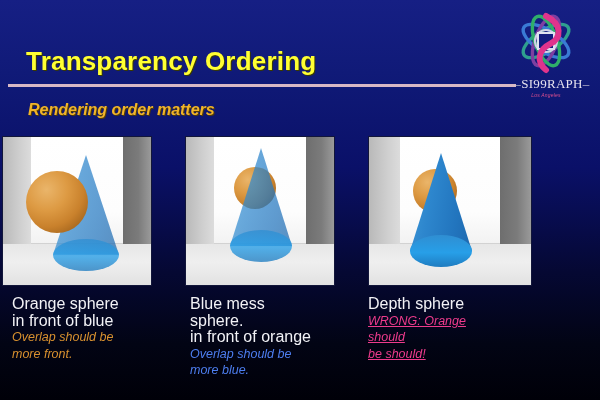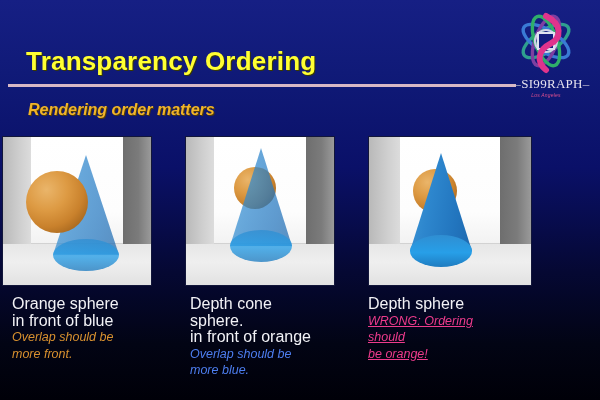--- a/index.html
+++ b/index.html
@@ -197,27 +197,27 @@
   </div>
 
   <div class="caption" id="caption-1">
     <div class="cap-line">Orange sphere</div>
     <div class="cap-line">in front of blue</div>
     <div class="cap-note note-orange">Overlap should be</div>
     <div class="cap-note note-orange">more front.</div>
   </div>
 
   <div class="caption" id="caption-2">
-    <div class="cap-line">Depth cone</div>
+    <div class="cap-line">Blue mess</div>
     <div class="cap-line">sphere.</div>
     <div class="cap-line">in front of orange</div>
     <div class="cap-note note-blue">Overlap should be</div>
     <div class="cap-note note-blue">more blue.</div>
   </div>
 
   <div class="caption" id="caption-3">
     <div class="cap-line">Depth sphere</div>
-    <div class="cap-note note-pink">WRONG:  Ordering</div>
+    <div class="cap-note note-pink">WRONG:  Orange</div>
     <div class="cap-note note-pink">should</div>
-    <div class="cap-note note-pink">be orange!</div>
+    <div class="cap-note note-pink">be should!</div>
   </div>
 
 </div>
 
 </body></html>

